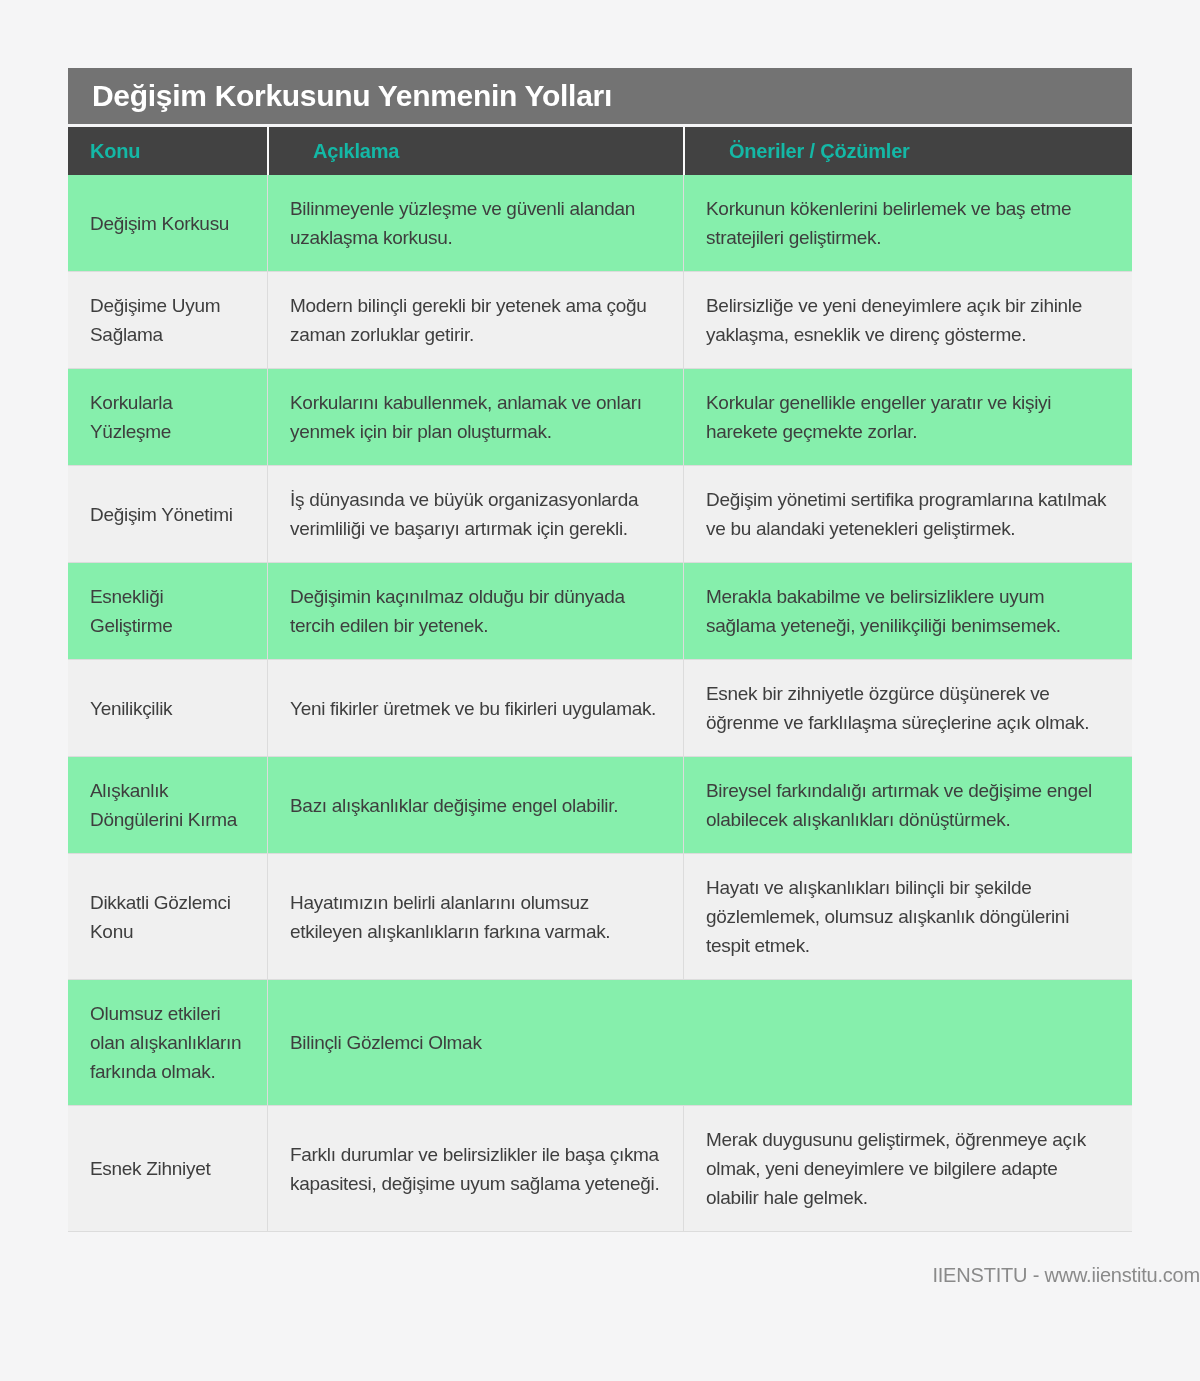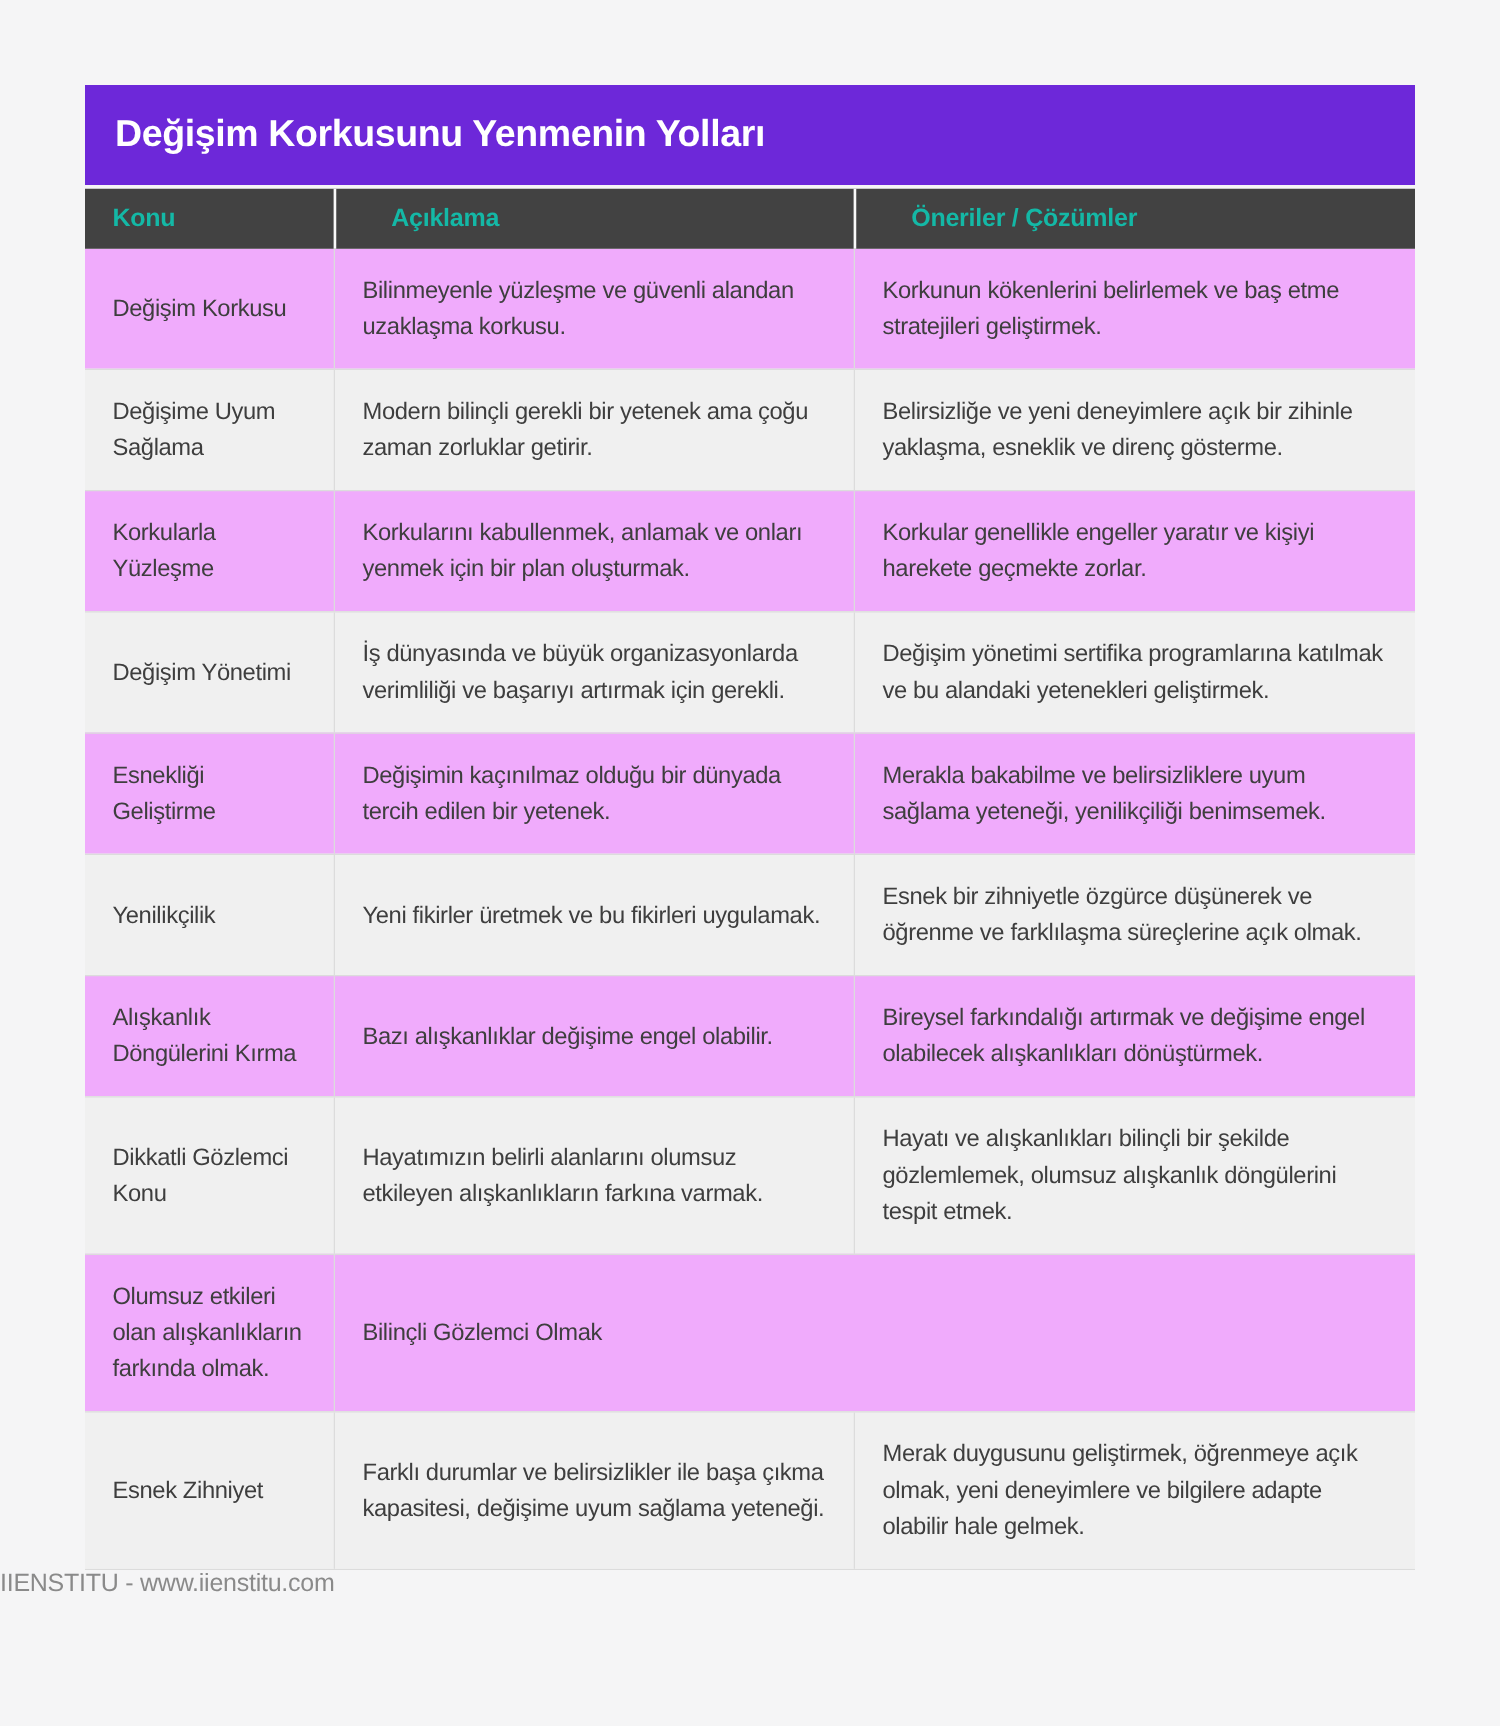--- a/index.html
+++ b/index.html
@@ -14,22 +14,22 @@
     width: 1200px;
     min-height: 1381px;
     padding-top: 68px;
     background: #f5f5f6;
   }
   .table-wrap {
     width: 1064px;
     margin: 0 auto 0 68px;
   }
   .title-bar {
-    background: #6d28d9;
-    height: 80px;
+    background: #737373;
+    height: 56px;
     display: flex;
     align-items: center;
     padding: 0 24px;
   }
   .title-bar h1 {
     color: #ffffff;
     font-size: 30px;
     font-weight: bold;
     letter-spacing: -0.3px;
     white-space: nowrap;
@@ -48,36 +48,37 @@
     display: flex;
     align-items: center;
     padding: 0 22px;
     letter-spacing: -0.2px;
   }
   .th + .th { border-left: 2px solid #fafafa; padding-left: 44px; }
   .tbody { border-bottom: 1px solid #dcdcdc; }
   .tr {
     display: grid;
     grid-template-columns: 199px 416px 449px;
-    background: #f0abfc;
+    background: #86efac;
   }
   .tr:nth-child(even) { background: #f0f0f0; }
   .tr + .tr { border-top: 1px solid #dcdcdc; }
   .td {
     display: flex;
     align-items: center;
     padding: 19px 22px;
     font-size: 19px;
     line-height: 29px;
     letter-spacing: -0.3px;
     color: #3e3e3e;
   }
   .td + .td { border-left: 1px solid #dcdcdc; }
   .footer {
-    text-align: left;
+    text-align: right;
+    margin-top: 32px;
     padding-bottom: 50px;
   }
   .footer span {
     color: #8a8a8a;
     font-size: 20px;
     letter-spacing: -0.2px;
   }
 </style>
 </head>
 <body>

